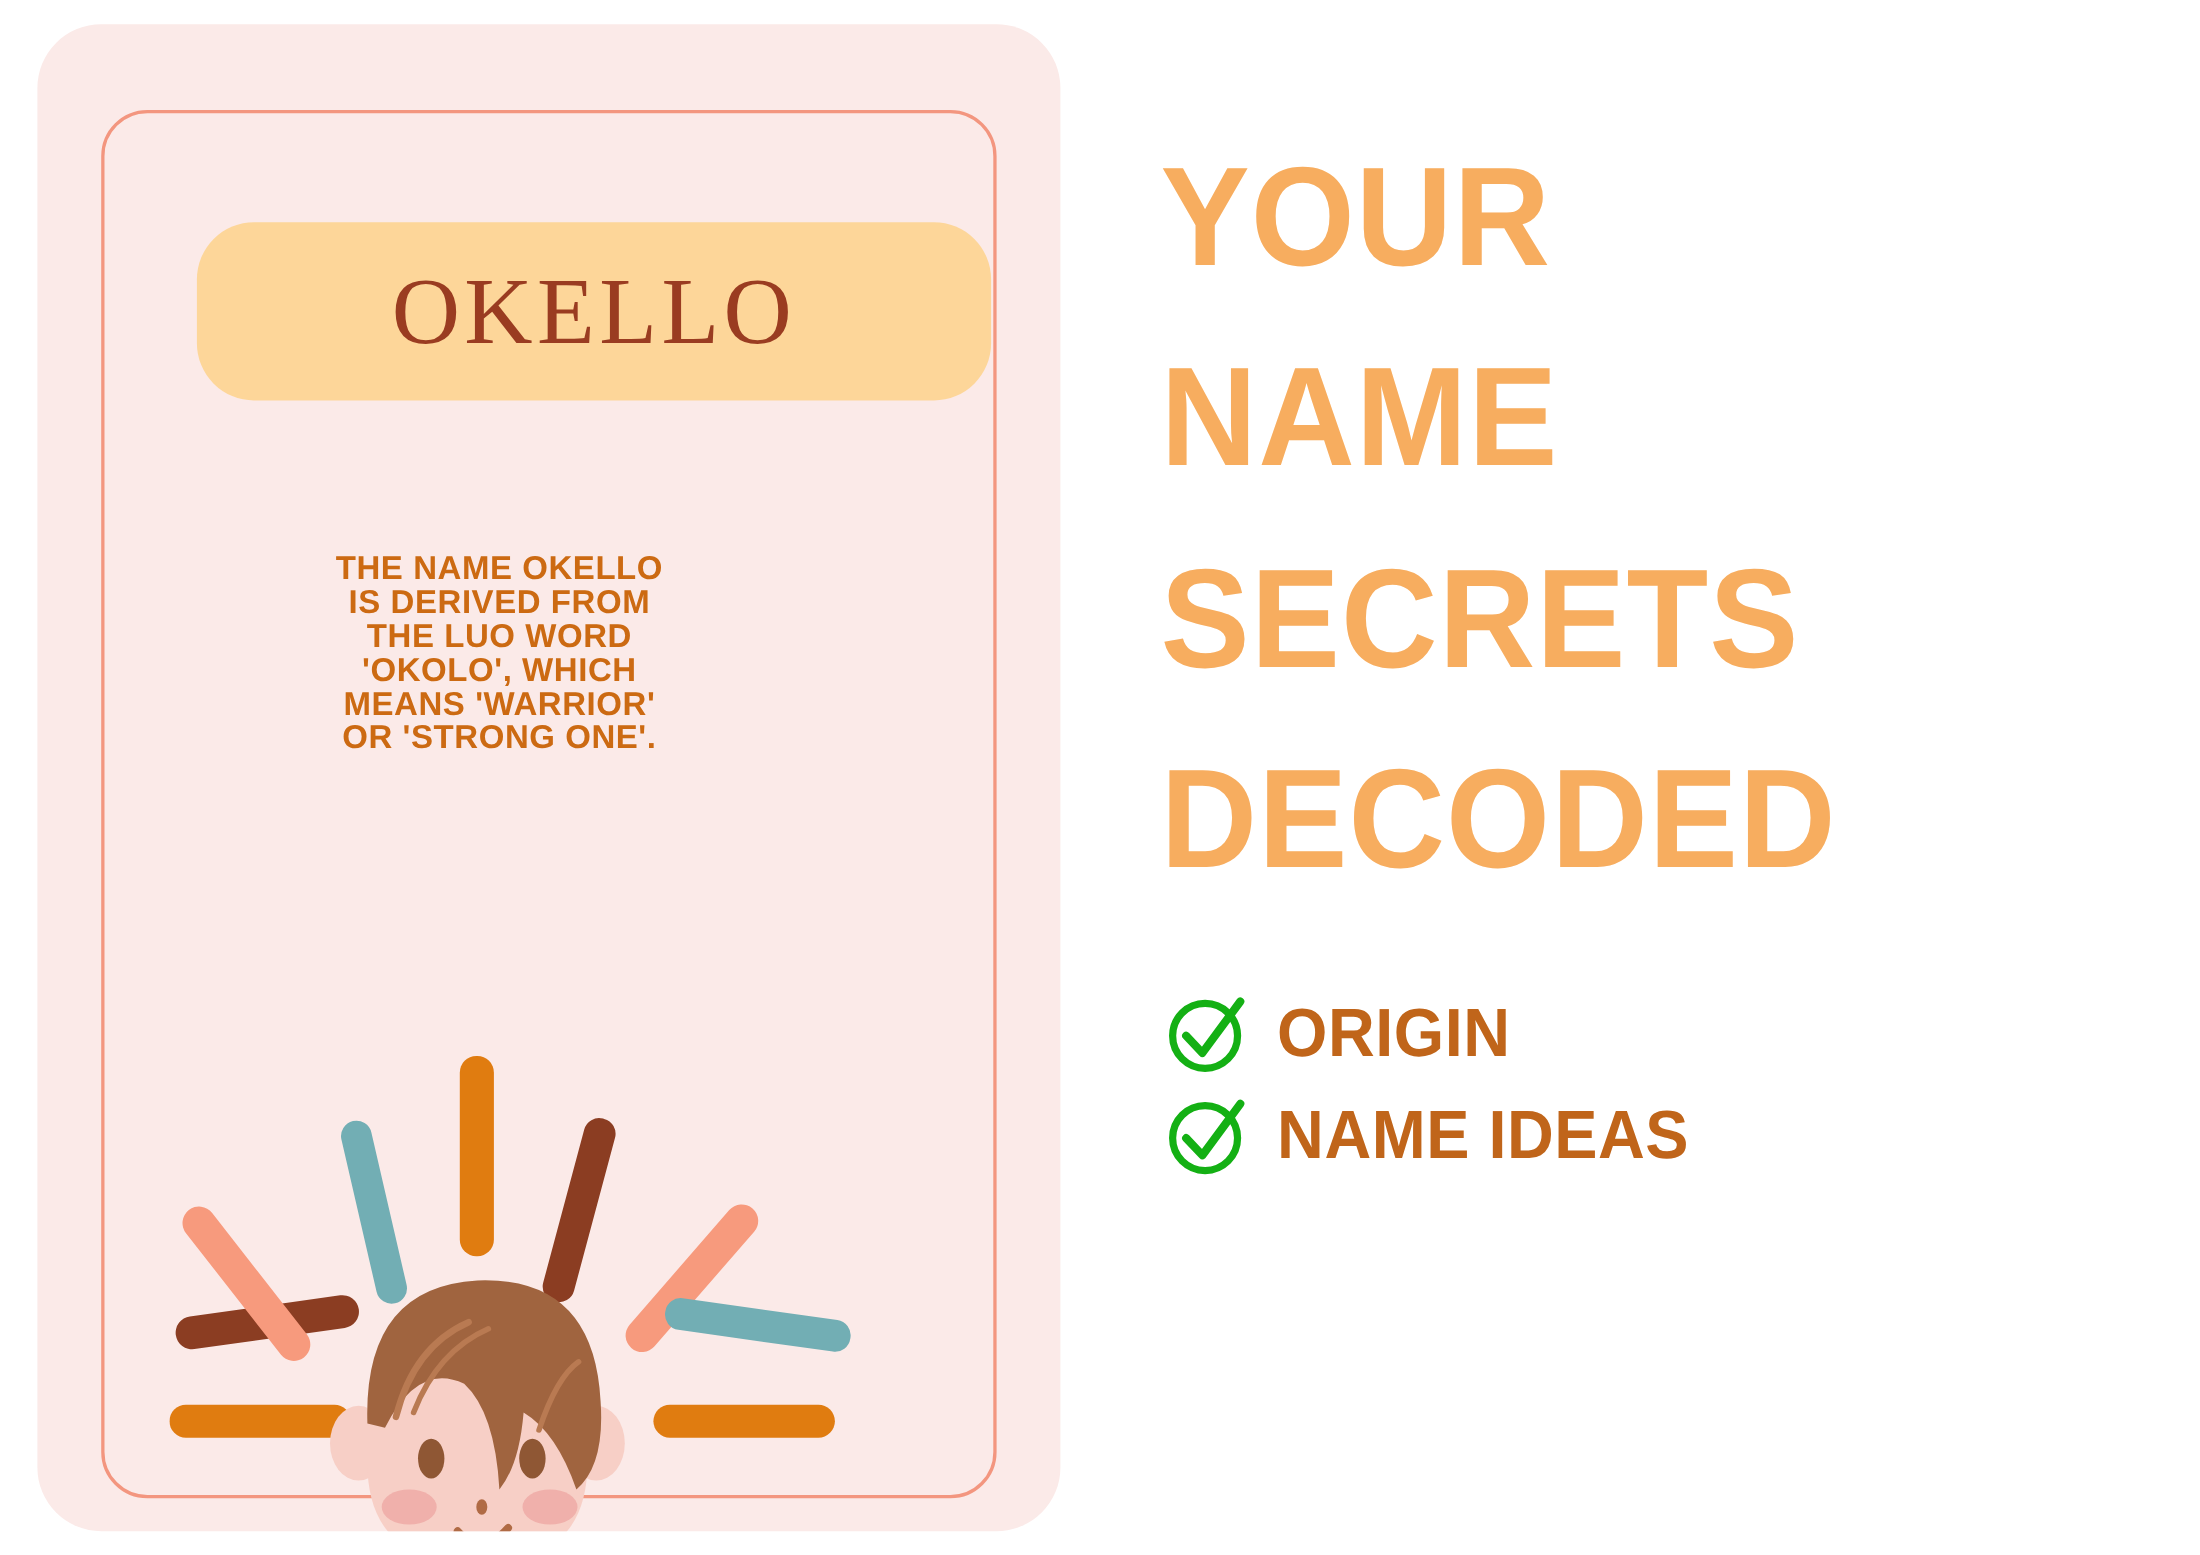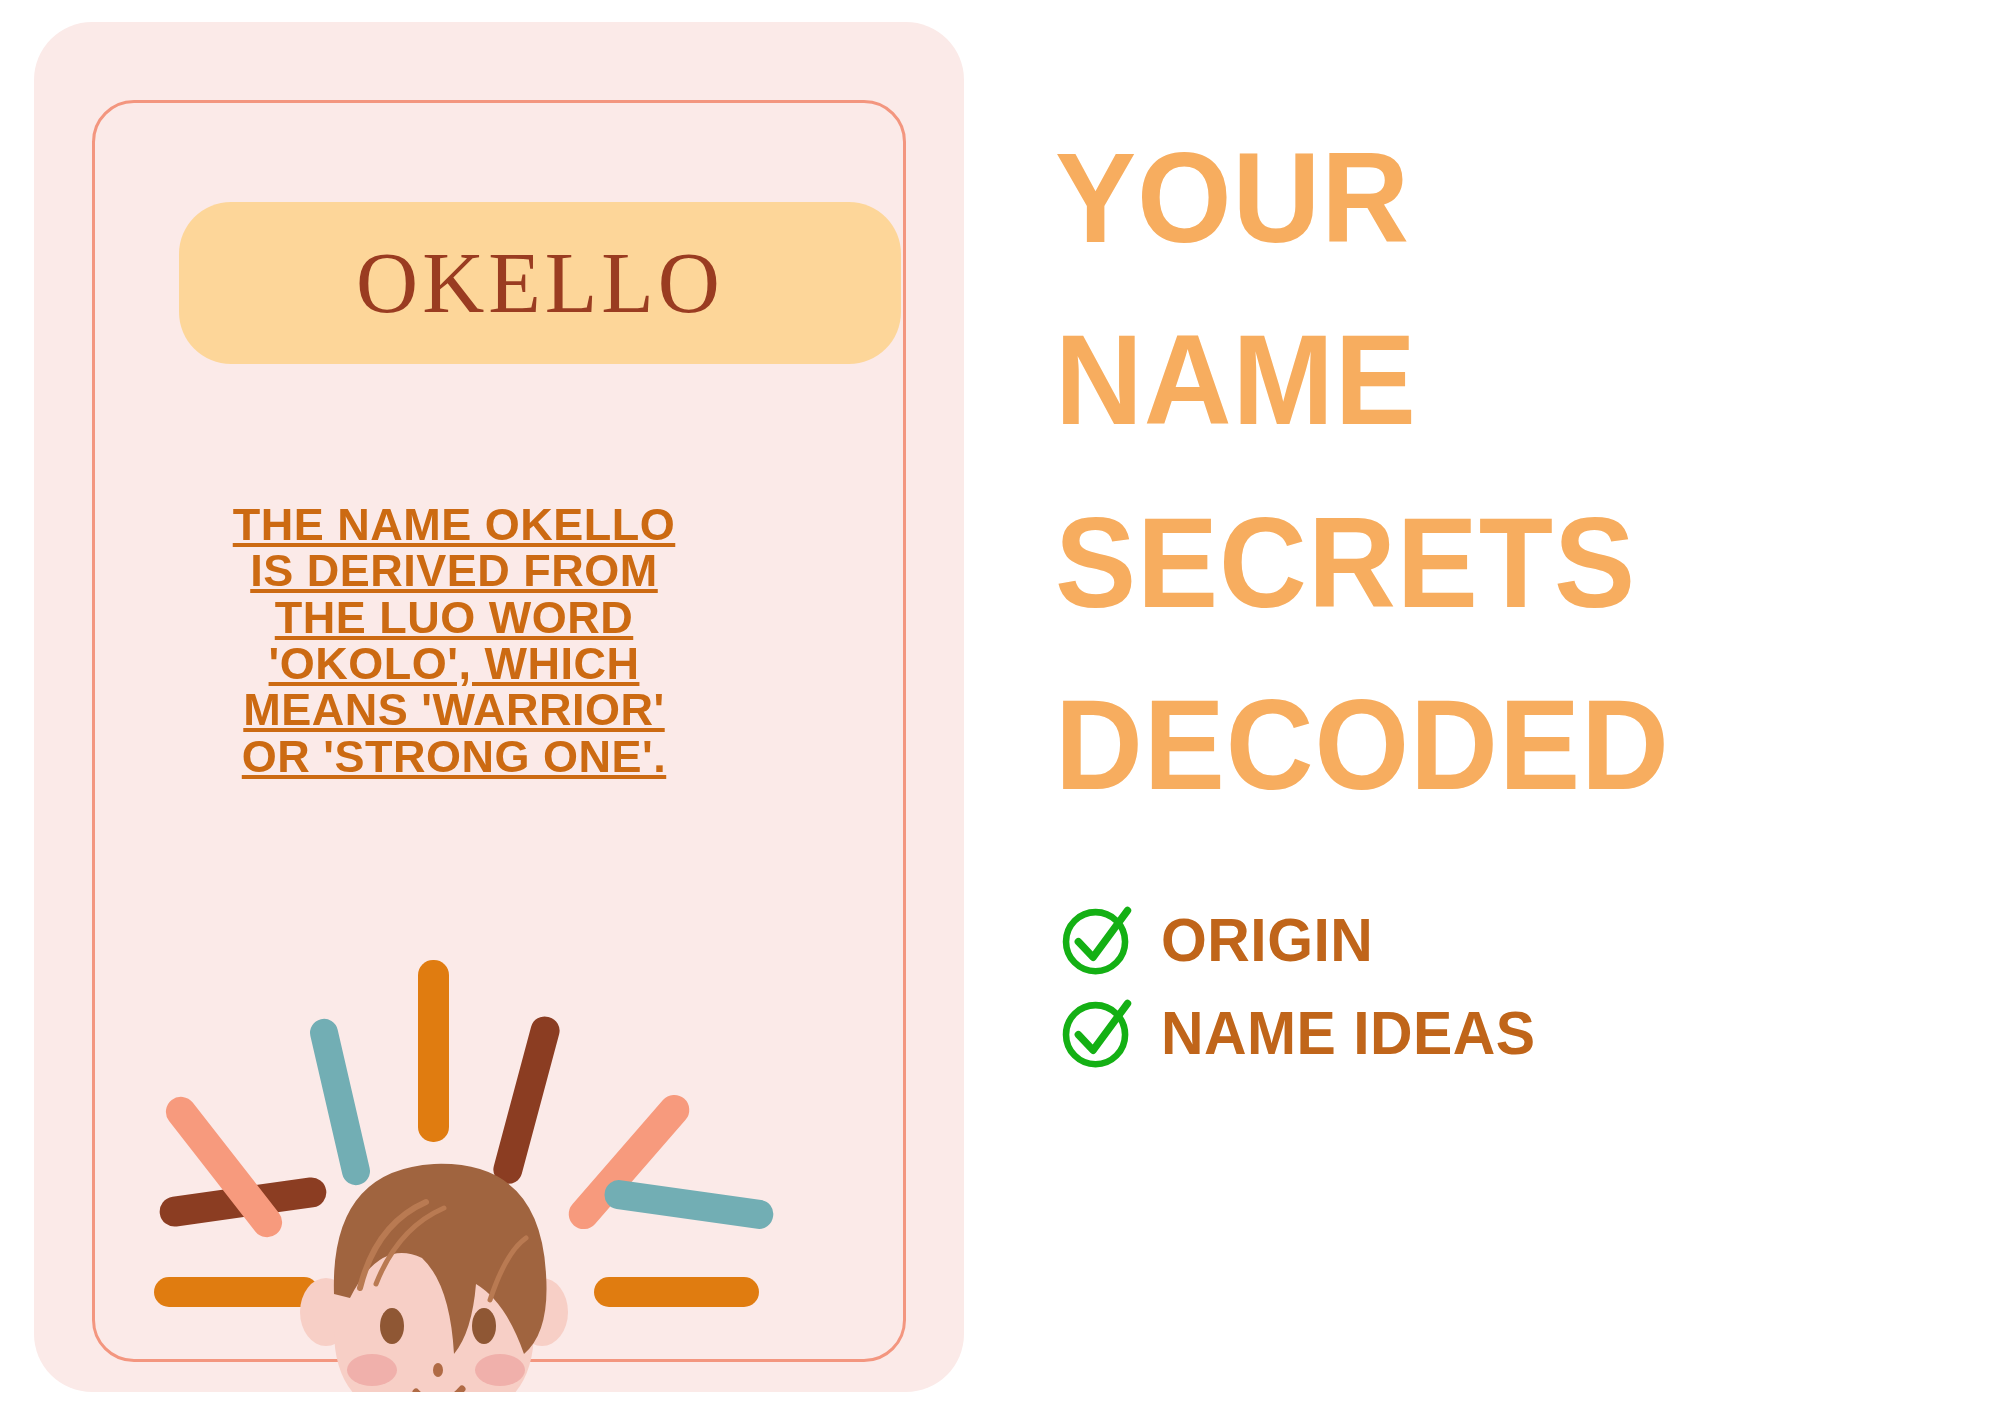--- a/index.html
+++ b/index.html
@@ -51,26 +51,25 @@
   }
 
   
   #description {
     position:absolute;
     left:80px; top:480px;
     width:680px;
     text-align:center;
     font-family:"Liberation Sans", sans-serif;
     font-weight:bold;
-    font-size:45px;
+    font-size:30px;
     line-height:1.03;
     letter-spacing:0.5px;
     color:#cc6a12;
     white-space:pre-line;
-    text-decoration:underline;
   }
 
   
   #illustration {
     position:absolute;
     left:120px; top:880px;
     width:700px; height:500px;
   }
 
   

